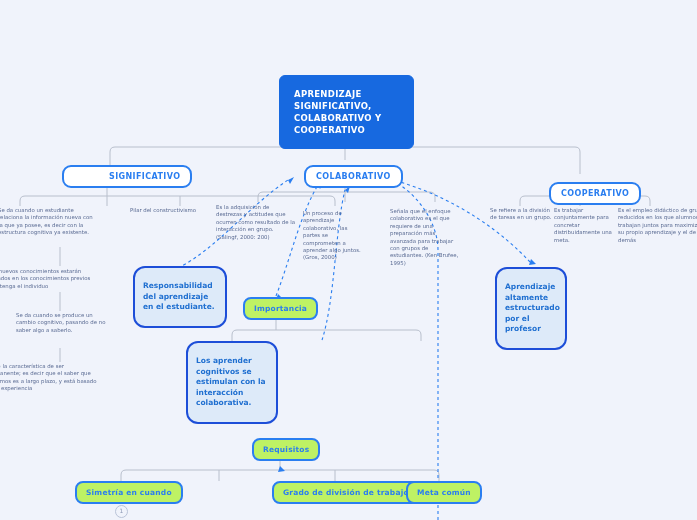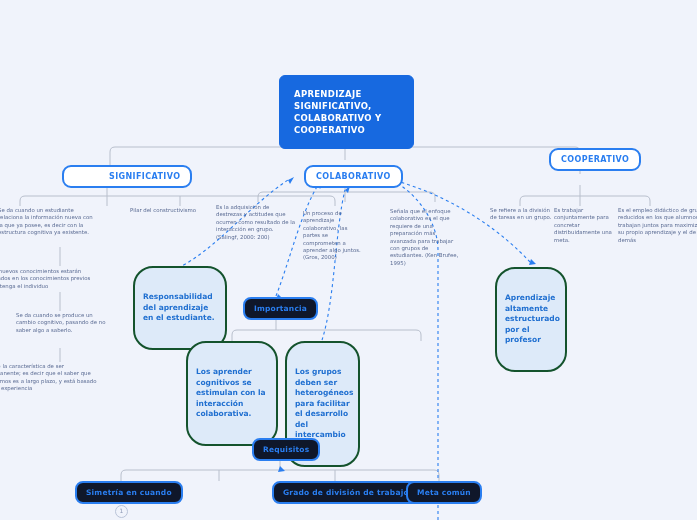--- a/index.html
+++ b/index.html
@@ -36,42 +36,42 @@
     font-weight:bold;
     font-size:8px;
     letter-spacing:0.4px;
     text-align:center;
     padding:5px 10px;
     white-space:nowrap;
   }
 
   
   .pill-sm{
-    background:#0f172a;
+    background:#bef264;
     border:2px solid #2a7ef0;
     border-radius:8px;
     color:#2a7ef0;
     font-weight:bold;
     font-size:7.5px;
     letter-spacing:0.2px;
     text-align:center;
     padding:5px 9px;
     white-space:nowrap;
   }
 
   
   .box{
     background:#ddeaf9;
-    border:2px solid #14532d;
-    border-radius:20px;
+    border:2px solid #1d4ed8;
+    border-radius:12px;
     color:#1f6fd0;
     font-weight:bold;
     font-size:7.5px;
     line-height:10.5px;
-    padding:24px 8px;
+    padding:13px 8px;
     box-sizing:border-box;
   }
 
   
   .note{
     color:#5a6b93;
     font-size:5.4px;
     line-height:7.4px;
     box-sizing:border-box;
   }
@@ -151,21 +151,21 @@
   </div>
 
   <div class="node pill" style="left:62px;top:165px;padding-left:45px;">
     <span>SIGNIFICATIVO</span>
   </div>
 
   <div class="node pill" style="left:304px;top:165px;">
     <span>COLABORATIVO</span>
   </div>
 
-  <div class="node pill" style="left:549px;top:148px;">
+  <div class="node pill" style="left:549px;top:182px;">
     <span>COOPERATIVO</span>
   </div>
 
   <div class="node note" style="left:-2px;top:207px;width:98px;">
     <span>Se da cuando un estudiante relaciona la información nueva con la que ya posee, es decir con la estructura cognitiva ya existente.</span>
   </div>
 
   <div class="node note" style="left:-12px;top:268px;width:108px;">
     <span>Los nuevos conocimientos estarán basados en los conocimientos previos que tenga el individuo</span>
   </div>
@@ -215,23 +215,20 @@
   </div>
 
   <div class="node pill-sm" style="left:243px;top:297px;">
     <span>Importancia</span>
   </div>
 
   <div class="node box" style="left:186px;top:341px;width:92px;">
     <span>Los aprender cognitivos se estimulan con la interacción colaborativa.</span>
   </div>
 
-  <div class="node box" style="left:285px;top:341px;width:75px;">
-    <span>Los grupos deben ser heterogéneos para facilitar el desarrollo del intercambio</span>
-  </div>
 
   <div class="node pill-sm" style="left:252px;top:438px;">
     <span>Requisitos</span>
   </div>
 
   <div class="node pill-sm" style="left:75px;top:481px;">
     <span>Simetría en cuando</span>
   </div>
 
 

